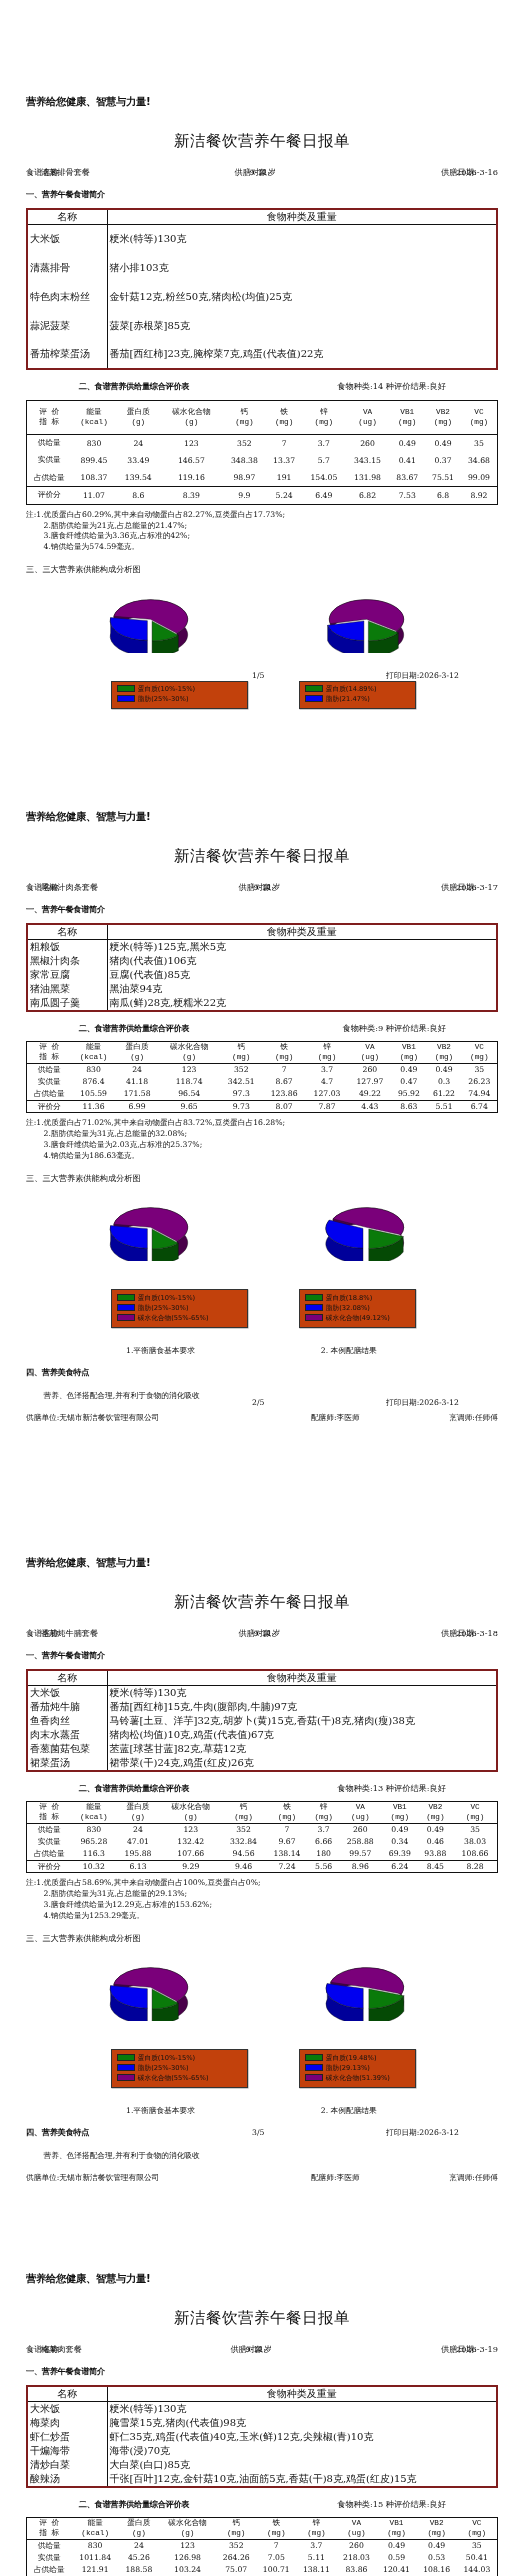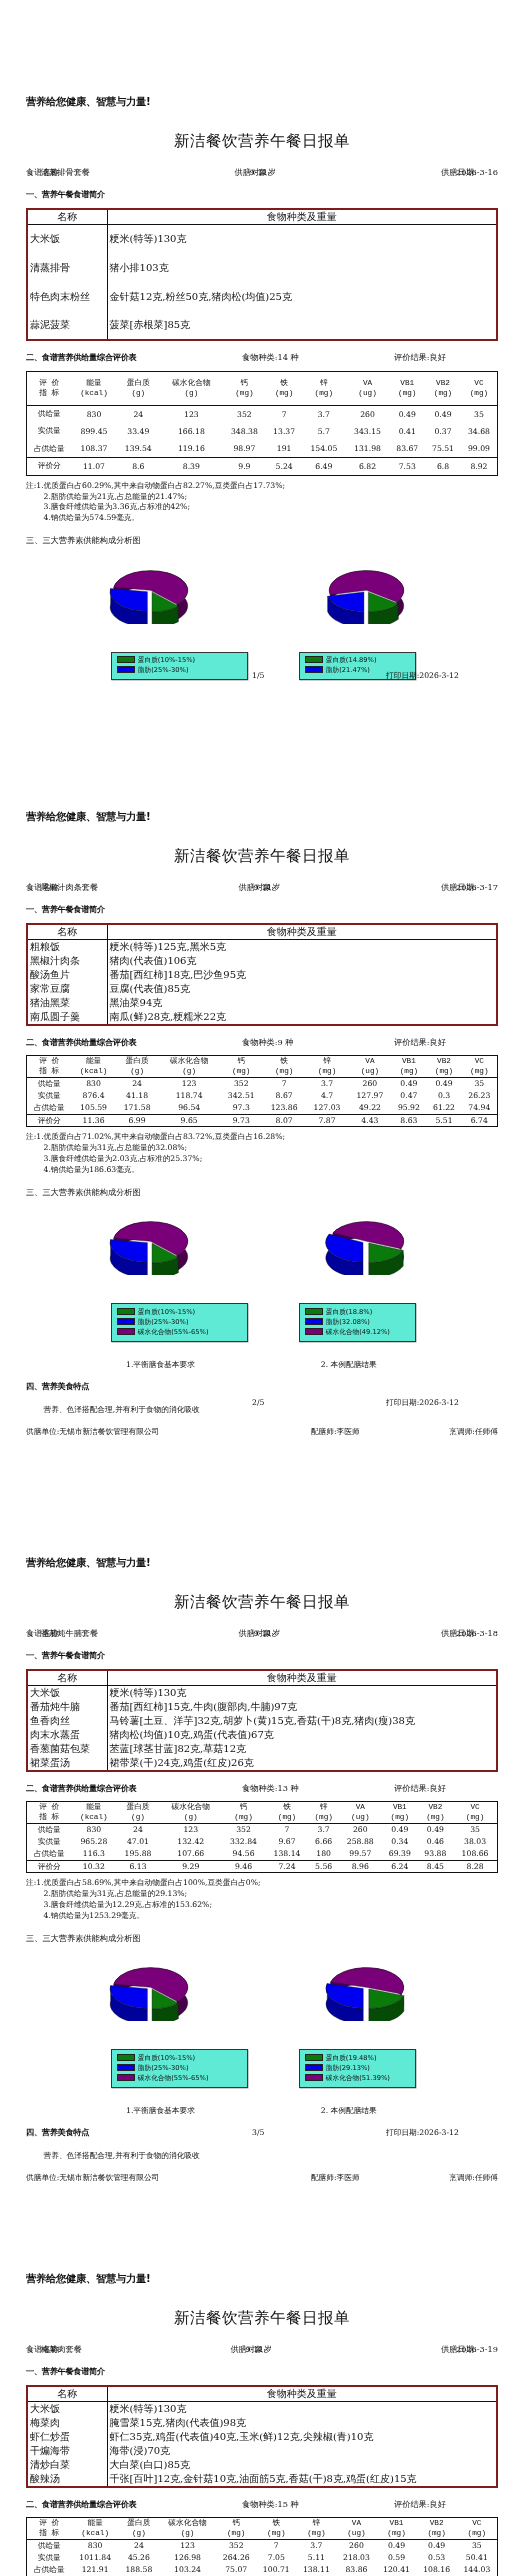--- a/index.html
+++ b/index.html
@@ -11,38 +11,38 @@
   .meta { display: flex; justify-content: space-between; margin-top: 15.5px; font-size: 8.2px; }
   .meta span:nth-child(2) { margin-left: -20.6px; }
   .sec-h { font-family: "DejaVu Sans", sans-serif; font-weight: bold; font-size: 8.2px; margin-top: 11.3px; letter-spacing: -0.3px; }
   .menu-table { width: 100%; border-collapse: collapse; border: 2px solid #7f1d1d; margin-top: 7.2px; font-size: 10px; }
   .menu-table th { font-weight: normal; border-bottom: 1px solid #111; height: 14.4px; }
   .menu-table th + th, .menu-table td + td { border-left: 0.5px solid #111; }
   .menu-table td { height: 13.4px; padding: 0 2.1px; vertical-align: middle; white-space: nowrap; }
   .menu-table .c1 { width: 80px; }
   .row-loose td { height: 29px; }
   .eval-head { display: flex; align-items: baseline; margin-top: 11.3px; font-size: 8.2px; }
-  .eval-head .t { font-family: Liberation Serif, serif; font-weight: bold; width: 216px; letter-spacing: -0.3px; }
-  .eval-head .k { width: 152px; }
+  .eval-head .t { font-family: Liberation Serif, serif; font-weight: bold; width: 216px; letter-spacing: -0.3px; text-align: center; }
+  .eval-head .k { width: 152px; text-align: right; }
   .eval-table { width: 100%; border-collapse: collapse; border: 1px solid #111; margin-top: 7.2px; font-size: 7.7px; text-align: center; }
   .eval-table td { height: 12.4px; white-space: nowrap; }
   .eval-table .hdr td { height: 20.6px; line-height: 10.3px; font-family: Liberation Mono, monospace; }
   .eval-table tr.sep td { border-top: 1px solid #111; }
   .eval-table .lab { width: 45px; }
   .loose .eval-table td { height: 17.5px; }
   .loose .eval-table .hdr td { height: 34px; }
   .notes { margin-top: 5.2px; font-size: 7.7px; line-height: 10.8px; }
   .notes div + div { padding-left: 17.5px; }
   .sec3 { font-family: "DejaVu Sans", sans-serif; font-size: 8.2px; margin-top: 11.3px; }
   .charts { display: flex; margin-top: 20.6px; height: 134px; position: relative; }
   .chart { position: absolute; width: 155px; }
   .chart.a { left: 57px; }
   .chart.b { left: 273px; }
   .pie { width: 93px; height: 57px; margin-left: 20.6px; }
-  .legend { position: relative; margin-top: 26px; border: 0.5px solid #333; box-shadow: 0.5px 0.5px 0 #999; padding: 3.1px 5.2px; font-family: "DejaVu Sans", sans-serif; font-size: 6.7px; line-height: 9.8px; background: #5eead4; }
+  .legend { position: relative; margin-top: 26px; border: 0.5px solid #333; box-shadow: 0.5px 0.5px 0 #999; padding: 3.1px 5.2px; font-family: "DejaVu Sans", sans-serif; font-size: 6.7px; line-height: 9.8px; background: #c2410c; }
   .chart.a .legend { width: 137px; margin-left: 28px; }
   .chart.b .legend { width: 117px; }
   .sw { display: inline-block; width: 17.5px; height: 7.2px; border: 0.5px solid #222; vertical-align: -1px; margin-right: 3.1px; }
   .captions { display: flex; font-size: 7.7px; margin-top: 7.2px; }
   .captions span:first-child { margin-left: 100px; }
   .captions span:last-child { margin-left: 126px; }
   .feat { margin-top: 13.4px; font-size: 7.7px; padding-left: 17.5px; }
   .sig { display: flex; justify-content: space-between; margin-top: 11.3px; font-size: 7.7px; }
   .sig span:nth-child(2) { margin-left: 62px; }
   .pnum { position: absolute; left: 252px; font-size: 7.7px; }
@@ -79,20 +79,24 @@
               <td>猪小排103克</td>
             </tr>
             <tr class="row-loose">
               <td class="c1">特色肉末粉丝</td>
               <td>金针菇12克,粉丝50克,猪肉松(均值)25克</td>
             </tr>
             <tr class="row-loose">
               <td class="c1">蒜泥菠菜</td>
               <td>菠菜[赤根菜]85克</td>
             </tr>
+            <tr class="row-loose">
+              <td class="c1">番茄榨菜蛋汤</td>
+              <td>番茄[西红柿]23克,腌榨菜7克,鸡蛋(代表值)22克</td>
+            </tr>
           </tbody>
       </table>
       <div class="eval-head">
         <span class="t">二、食谱营养供给量综合评价表</span>
         <span class="k"><span>食物种类:</span><span>14 种</span></span>
         <span><span>评价结果:</span><span>良好</span></span>
       </div>
       <table class="eval-table">
         <tbody class="eval-body">
             <tr class="hdr">
@@ -118,21 +122,21 @@
               <td>3.7</td>
               <td>260</td>
               <td>0.49</td>
               <td>0.49</td>
               <td>35</td>
             </tr>
             <tr class="">
               <td class="lab">实供量</td>
               <td>899.45</td>
               <td>33.49</td>
-              <td>166.18</td>
+              <td>146.57</td>
               <td>348.38</td>
               <td>13.37</td>
               <td>5.7</td>
               <td>343.15</td>
               <td>0.41</td>
               <td>0.37</td>
               <td>34.68</td>
             </tr>
             <tr class="">
               <td class="lab">占供给量</td>
@@ -225,24 +229,20 @@
         </tr>
           </thead>
         <tbody class="menu-body">
             <tr>
               <td class="c1">粗粮饭</td>
               <td>粳米(特等)125克,黑米5克</td>
             </tr>
             <tr>
               <td class="c1">黑椒汁肉条</td>
               <td>猪肉(代表值)106克</td>
-            </tr>
-            <tr>
-              <td class="c1">酸汤鱼片</td>
-              <td>番茄[西红柿]18克,巴沙鱼95克</td>
             </tr>
             <tr>
               <td class="c1">家常豆腐</td>
               <td>豆腐(代表值)85克</td>
             </tr>
             <tr>
               <td class="c1">猪油黑菜</td>
               <td>黑油菜94克</td>
             </tr>
             <tr>

